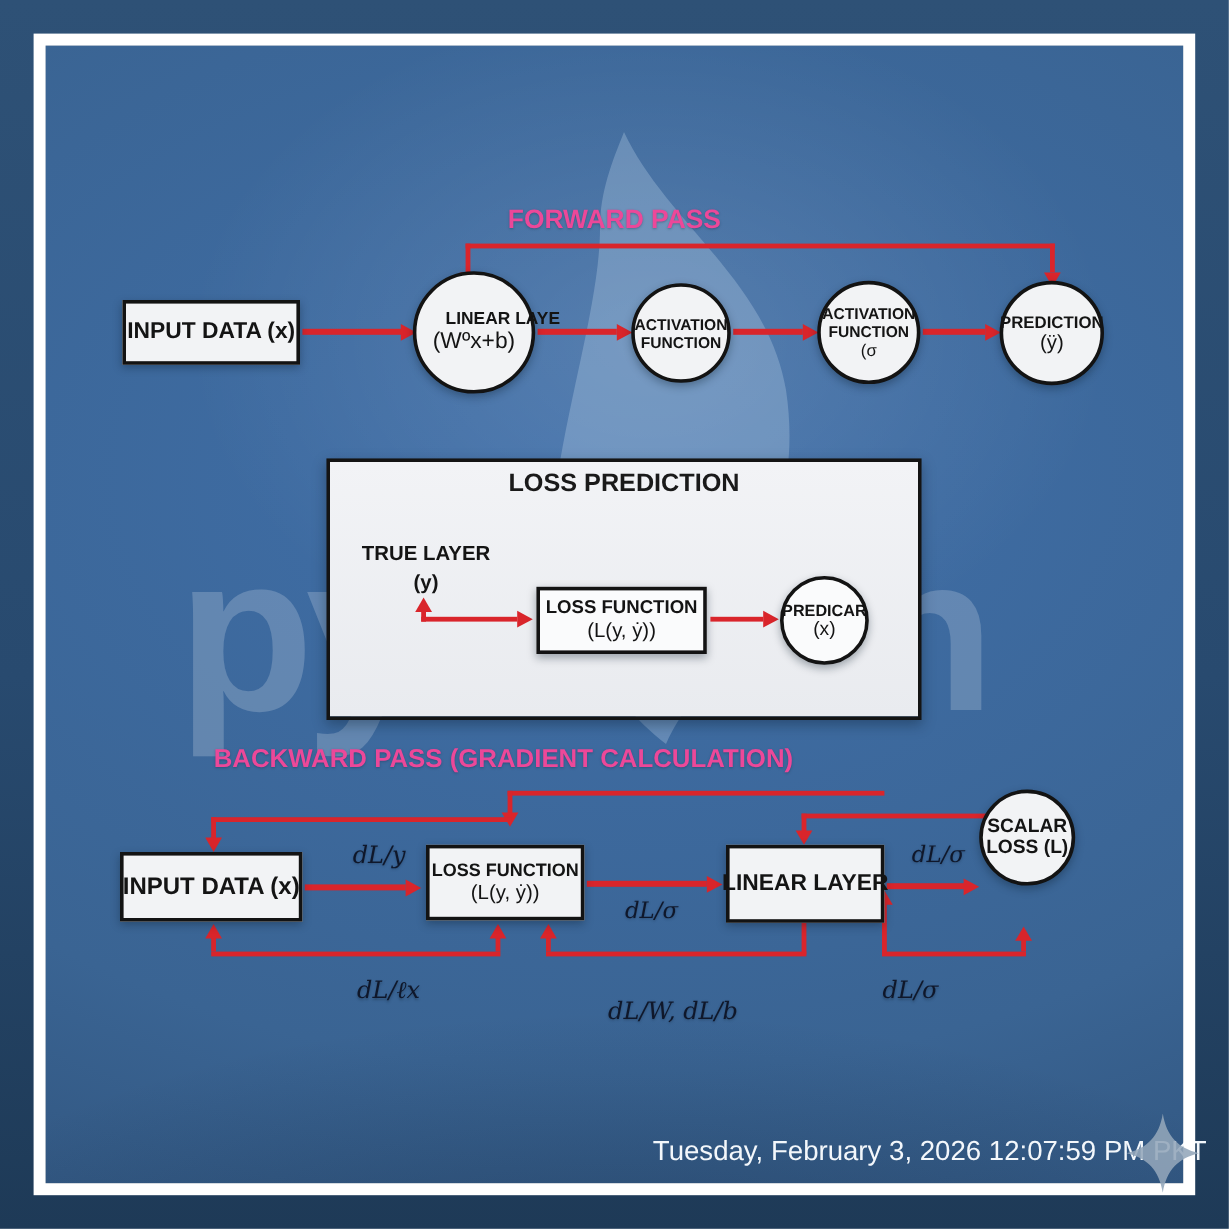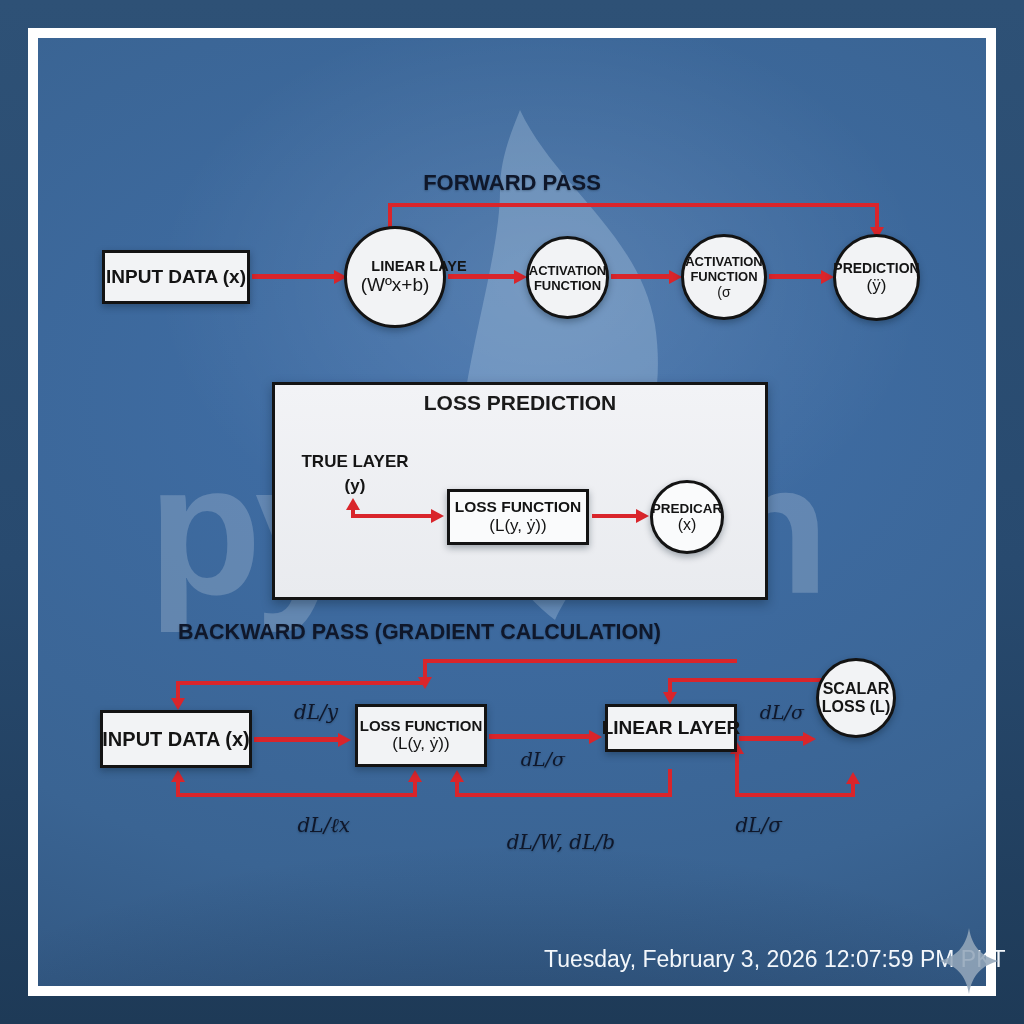--- a/index.html
+++ b/index.html
@@ -19,21 +19,21 @@
   .frame{
     position:absolute;left:28px;top:28px;width:968px;height:968px;
     border:10px solid #ffffff;box-sizing:border-box;z-index:5;pointer-events:none;
   }
   .wm-flame{position:absolute;left:405px;top:95px;width:400px;height:530px;z-index:1;}
   .wm-text{
     position:absolute;left:148px;top:436px;z-index:1;line-height:1;
     font-size:186px;font-weight:700;letter-spacing:-7px;
     color:rgba(255,255,255,0.20);white-space:nowrap;
   }
-  .ttl{position:absolute;z-index:3;font-weight:700;color:#0f172a;text-shadow:0 1px 2px rgba(20,40,60,0.35);}
+  .ttl{position:absolute;z-index:3;font-weight:700;color:#ec4899;text-shadow:0 1px 2px rgba(20,40,60,0.35);}
   .node{
     position:absolute;z-index:3;background:#f2f3f5;border:3px solid #131313;
     box-sizing:border-box;display:flex;flex-direction:column;align-items:center;justify-content:center;
     color:#141414;text-align:center;box-shadow:0 3px 7px rgba(10,25,40,0.35);
   }
   .circle{border-radius:50%;}
   .ln{position:absolute;background:#d9252b;z-index:2;}
   .ah{position:absolute;width:0;height:0;z-index:2;}
   .ah.r{border-top:7px solid transparent;border-bottom:7px solid transparent;border-left:13px solid #d9252b;}
   .ah.d{border-left:7px solid transparent;border-right:7px solid transparent;border-top:12px solid #d9252b;}
@@ -162,21 +162,21 @@
 
 <div class="node" style="left:355px;top:704px;width:132px;height:63px;">
   <span class="nw" style="font-size:15px;font-weight:600;">LOSS FUNCTION</span>
   <span class="nw" style="font-size:17px;">(L(y, ẏ))</span>
 </div>
 
 <div class="ln" style="left:489px;top:734px;width:100px;height:5px;"></div>
 <div class="ah r" style="left:589px;top:729.5px;"></div>
 <div class="grad-lbl nw" style="left:495px;top:748px;width:70px;font-size:19px;">dL/σ</div>
 
-<div class="node" style="left:605px;top:704px;width:132px;height:48px;font-size:19px;font-weight:700;">
+<div class="node" style="left:605px;top:704px;width:132px;height:65px;font-size:19px;font-weight:700;">
   <span class="nw">LINEAR LAYER</span>
 </div>
 
 <div class="grad-lbl nw" style="left:740px;top:701px;width:64px;font-size:19px;">dL/σ</div>
 <div class="ln" style="left:739px;top:736px;width:66px;height:5px;"></div>
 <div class="ah r" style="left:803px;top:731.5px;"></div>
 
 <div class="node circle" style="left:816px;top:658px;width:80px;height:80px;font-weight:700;">
   <span class="nw" style="font-size:16px;">SCALAR</span>
   <span class="nw" style="font-size:16px;">LOSS (L)</span>

